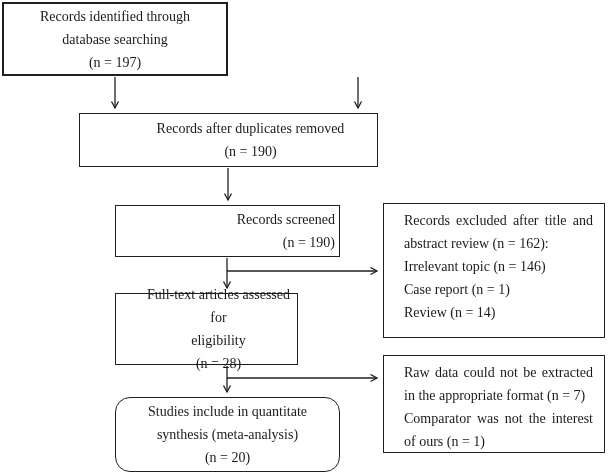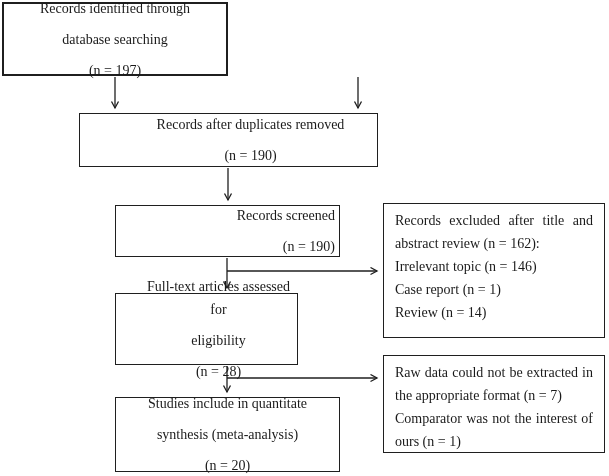--- a/index.html
+++ b/index.html
@@ -25,28 +25,28 @@
     line-height: 23px;
   }
   .box.thick { border-width: 2px; }
   .centerbox {
     display: flex;
     flex-direction: column;
     justify-content: center;
     align-items: center;
     text-align: center;
     padding: 2px 4px;
-    gap: 8px;
   }
   .sidebox {
     padding: 5px 11px 4px 11px;
     text-align: left;
   }
   .sidebox .para {
     text-align: justify;
+    margin-left: 9px;
   }
   .line { display: block; }
   #arrows {
     position: absolute;
     left: 0;
     top: 0;
     pointer-events: none;
   }
 </style>
 </head>
@@ -85,21 +85,21 @@
     <span class="line">Records screened</span>
     <span class="line">(n = 190)</span>
   </div>
 
   <div class="box centerbox" style="left:115px; top:293px; width:183px; height:72px;padding-left:28px;">
     <span class="line">Full-text articles assessed for</span>
     <span class="line">eligibility</span>
     <span class="line">(n = 28)</span>
   </div>
 
-  <div class="box centerbox" style="left:115px; top:397px; width:225px; height:75px;">
+  <div class="box centerbox" style="left:115px; top:397px; width:225px; height:75px;border-radius:15px;">
     <span class="line">Studies include in quantitate</span>
     <span class="line">synthesis (meta-analysis)</span>
     <span class="line">(n = 20)</span>
   </div>
 
   <div class="box sidebox" style="left:383px; top:203px; width:222px; height:135px;">
     <div class="para">Records excluded after title and abstract review (n = 162):</div>
     <div class="para">Irrelevant topic (n = 146)</div>
     <div class="para">Case report (n = 1)</div>
     <div class="para">Review (n = 14)</div>

